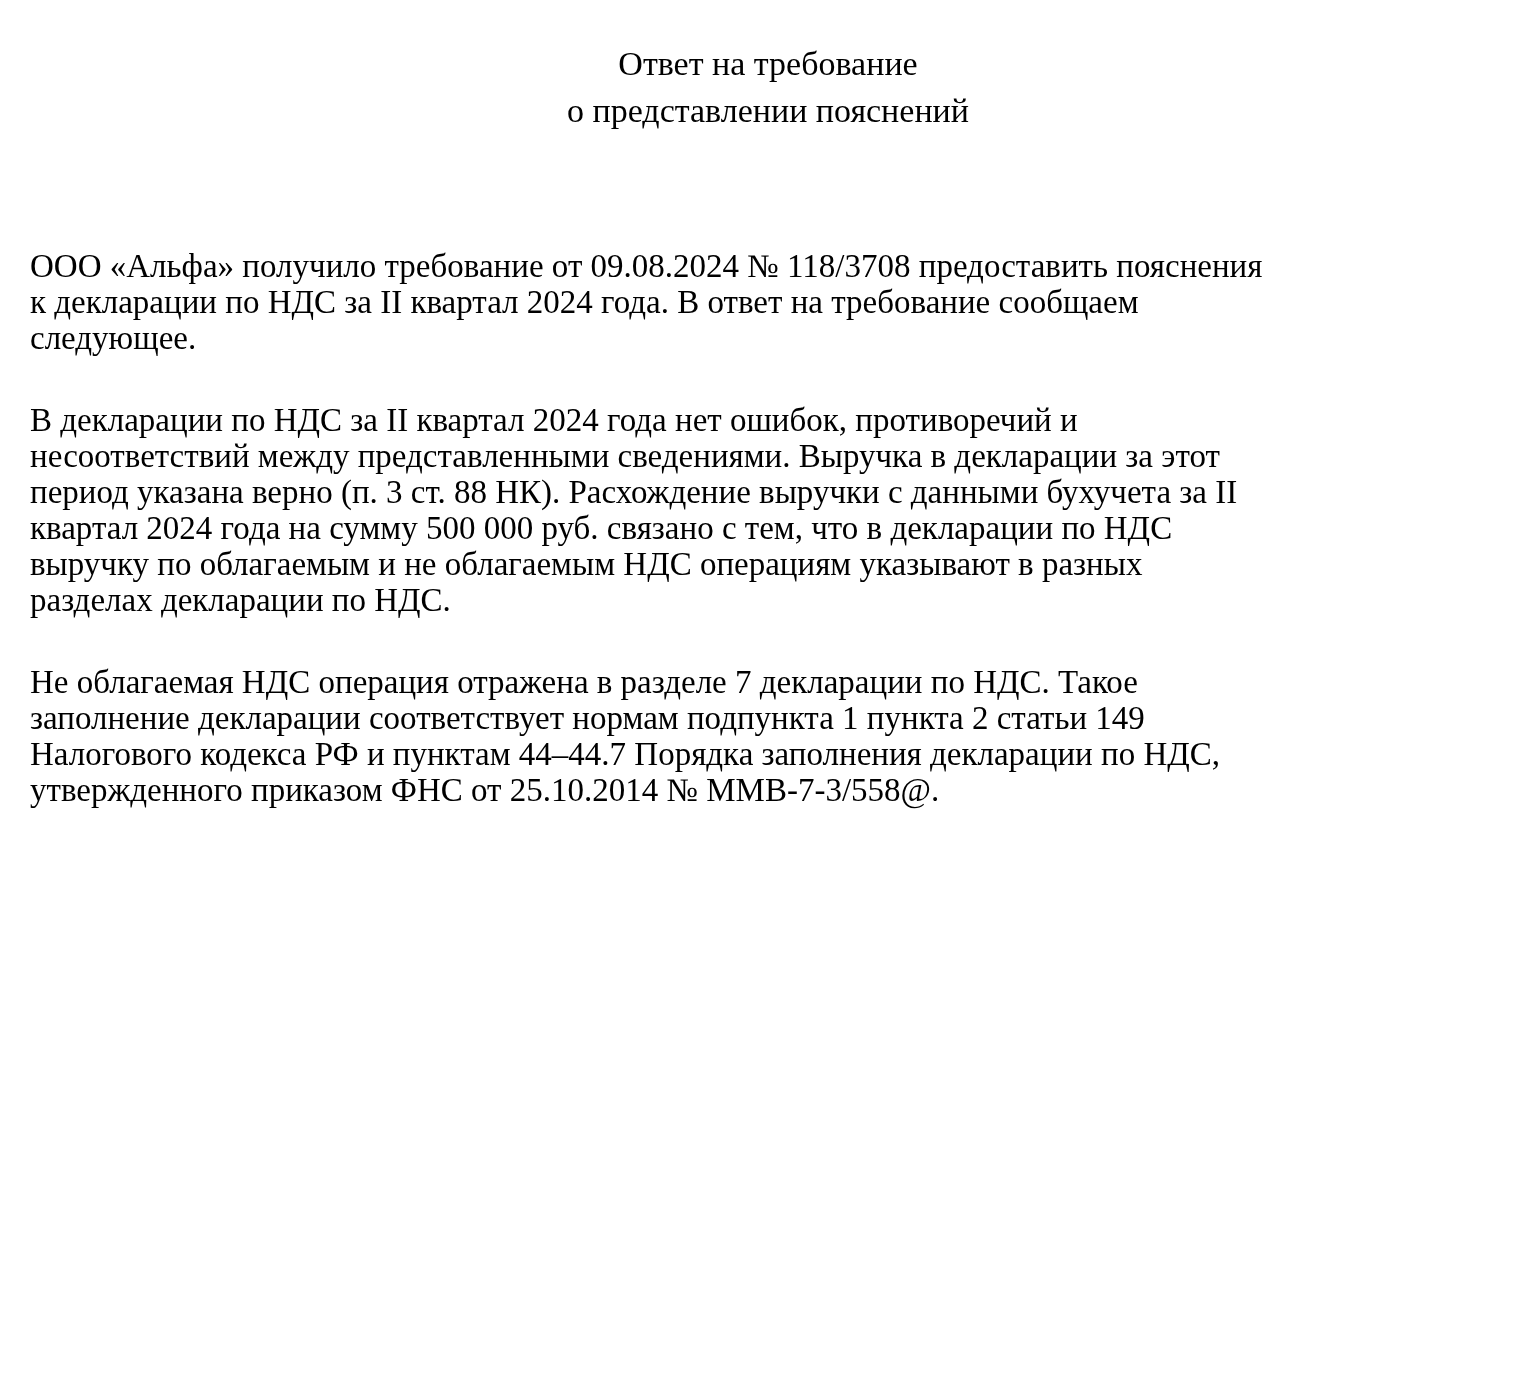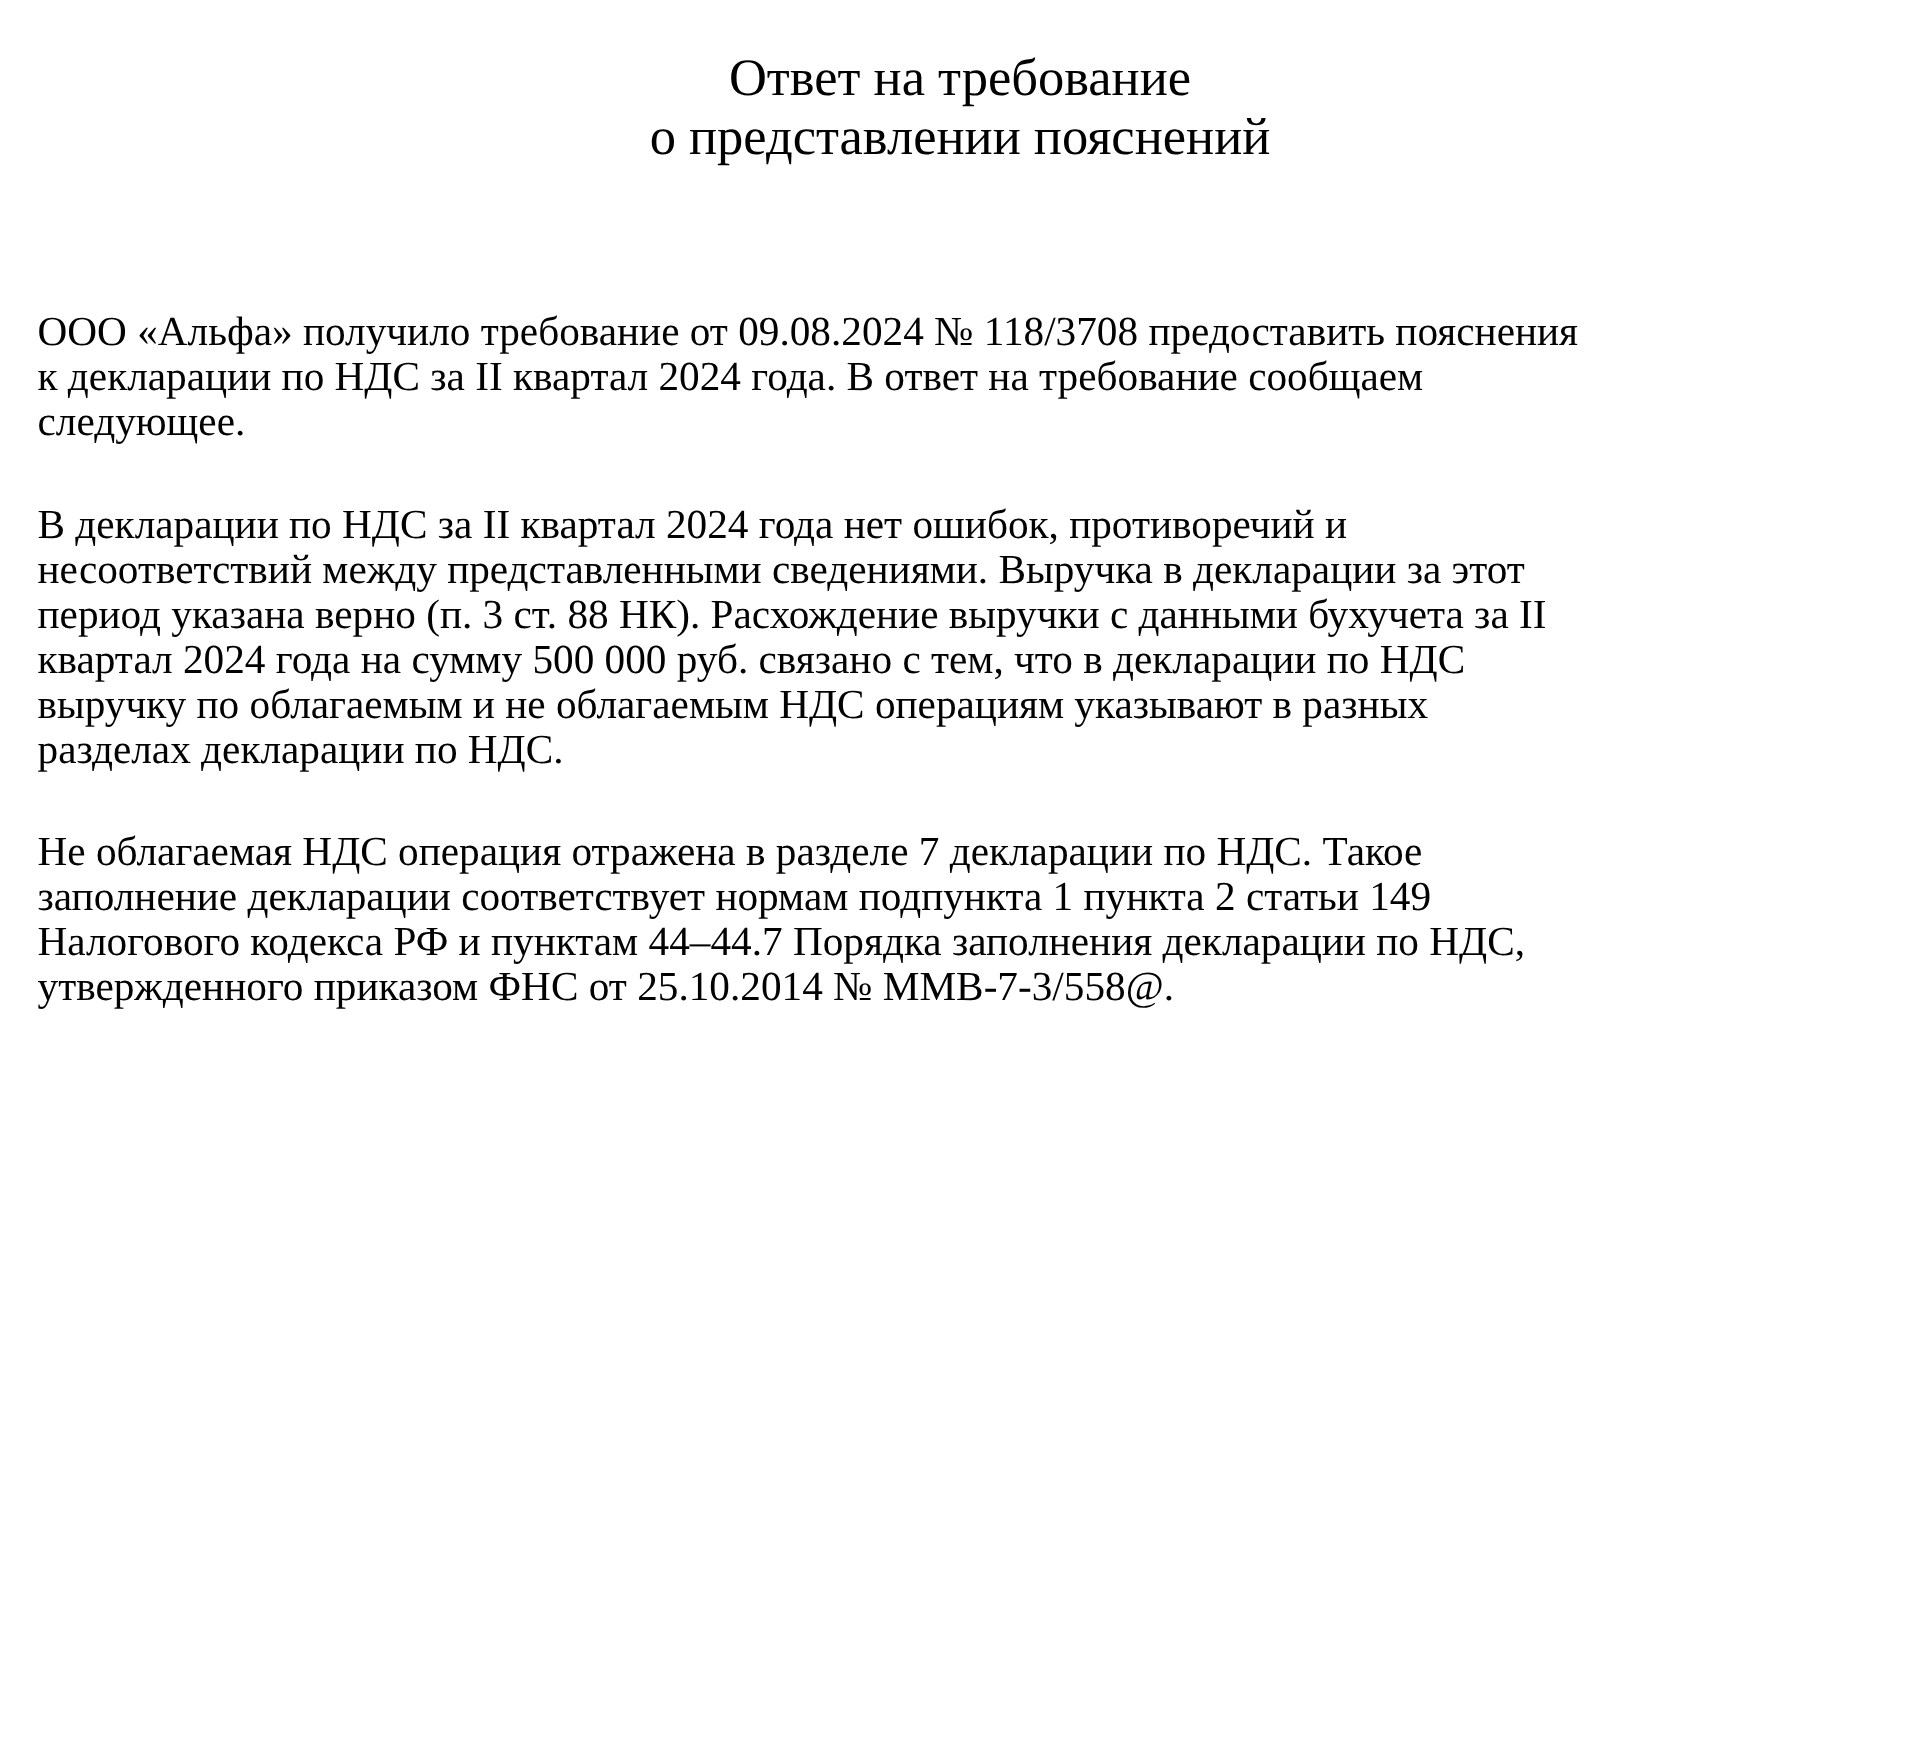--- a/index.html
+++ b/index.html
@@ -15,21 +15,21 @@
     height: 1395px;
     background: #ffffff;
     overflow: hidden;
   }
   .doc-title {
     position: absolute;
     top: 40px;
     left: 0;
     width: 100%;
     text-align: center;
-    font-size: 42px;
+    font-size: 34px;
     line-height: 47px;
     white-space: pre-line;
     font-weight: normal;
   }
   .margin-note {
     position: absolute;
     top: 66px;
     left: 1088px;
     width: 440px;
     font-family: "DejaVu Sans", sans-serif;

